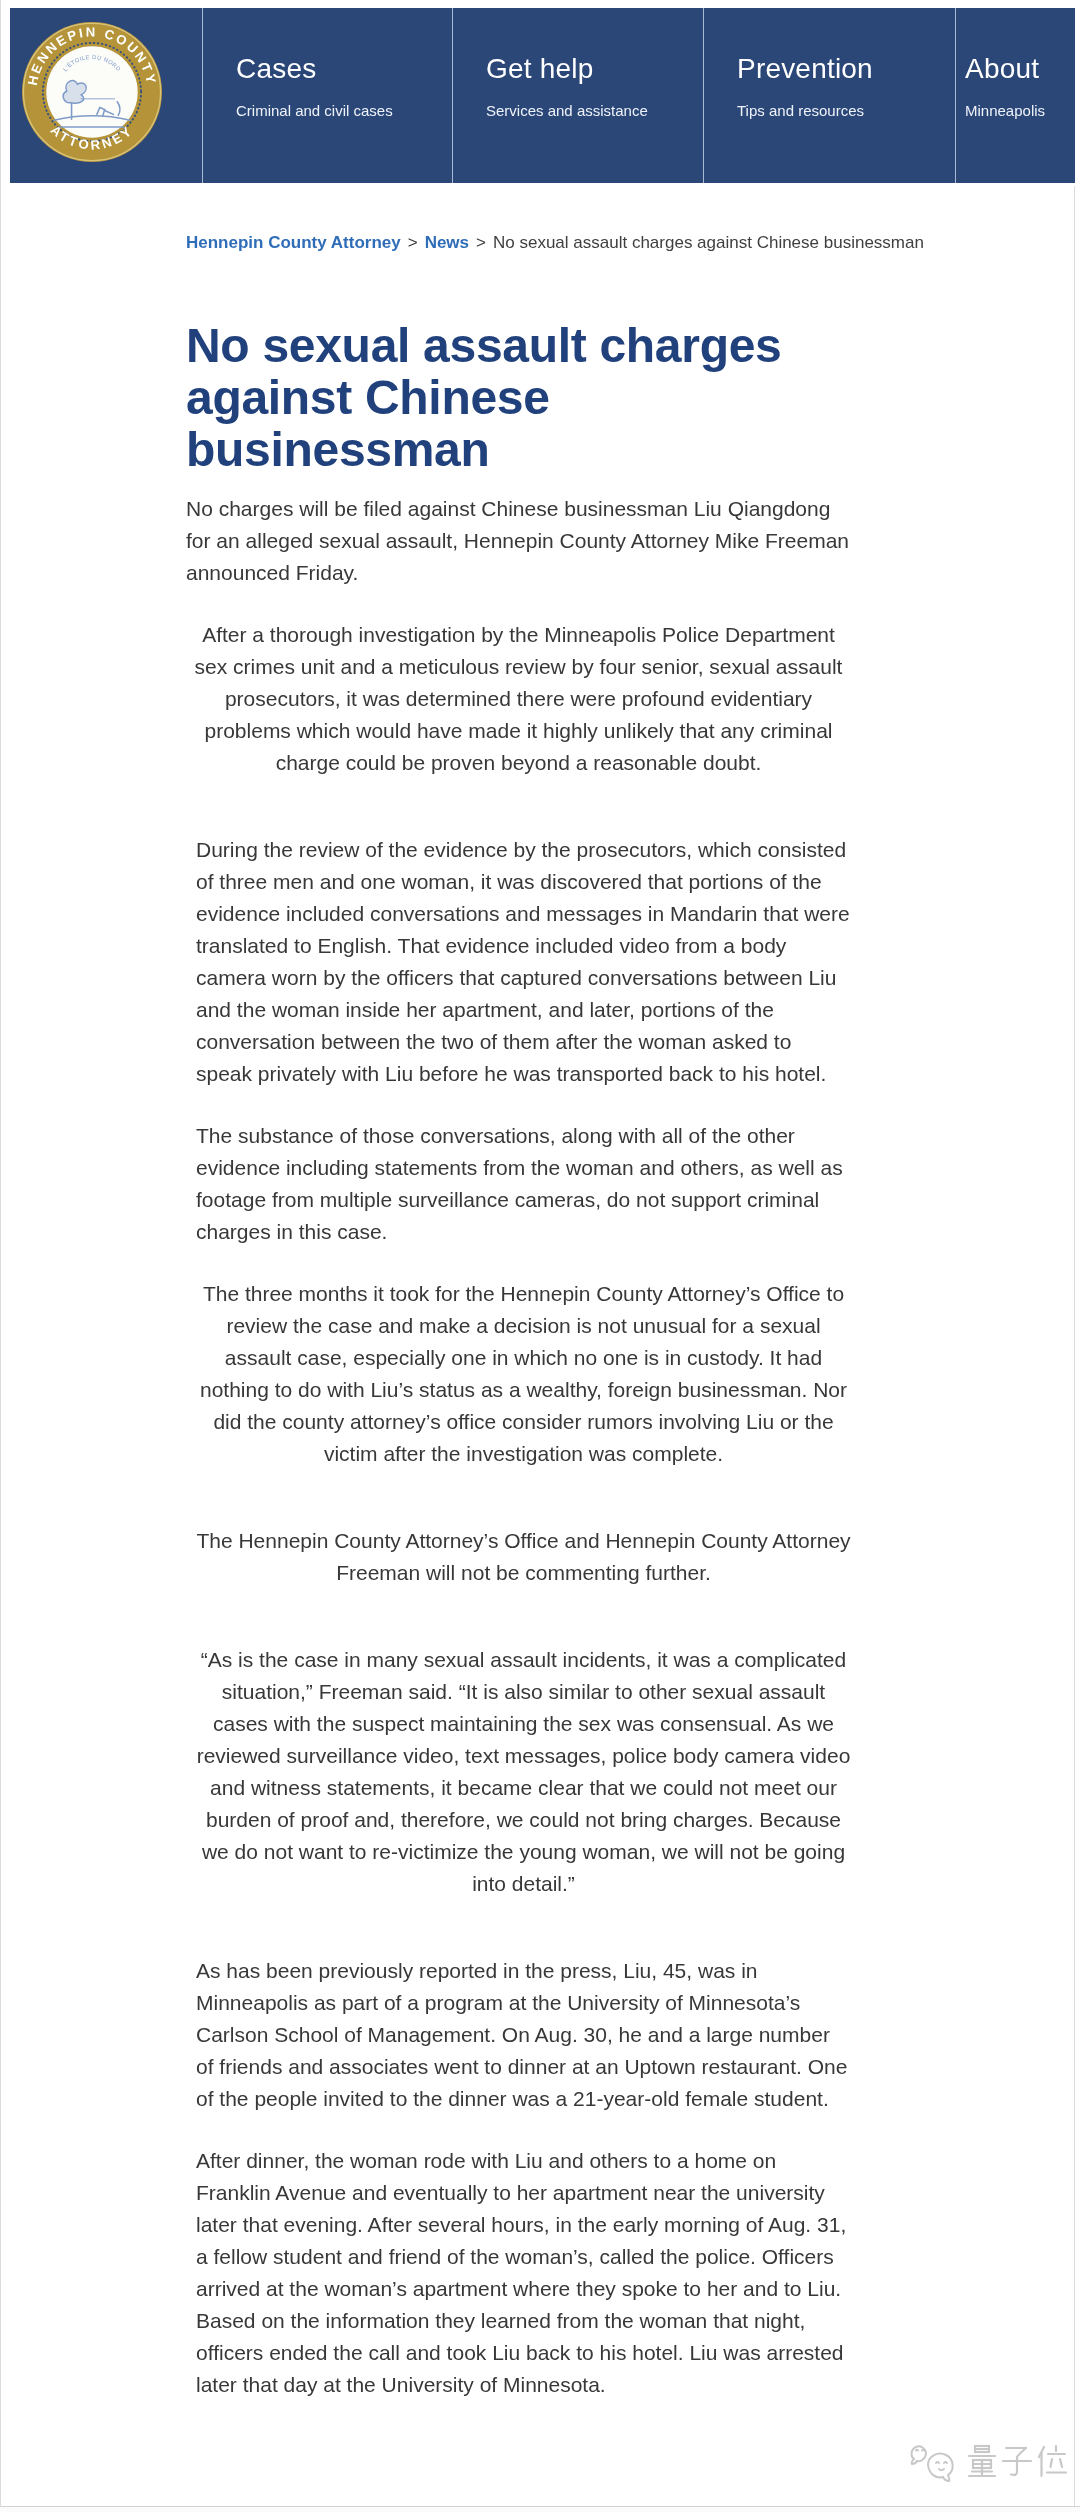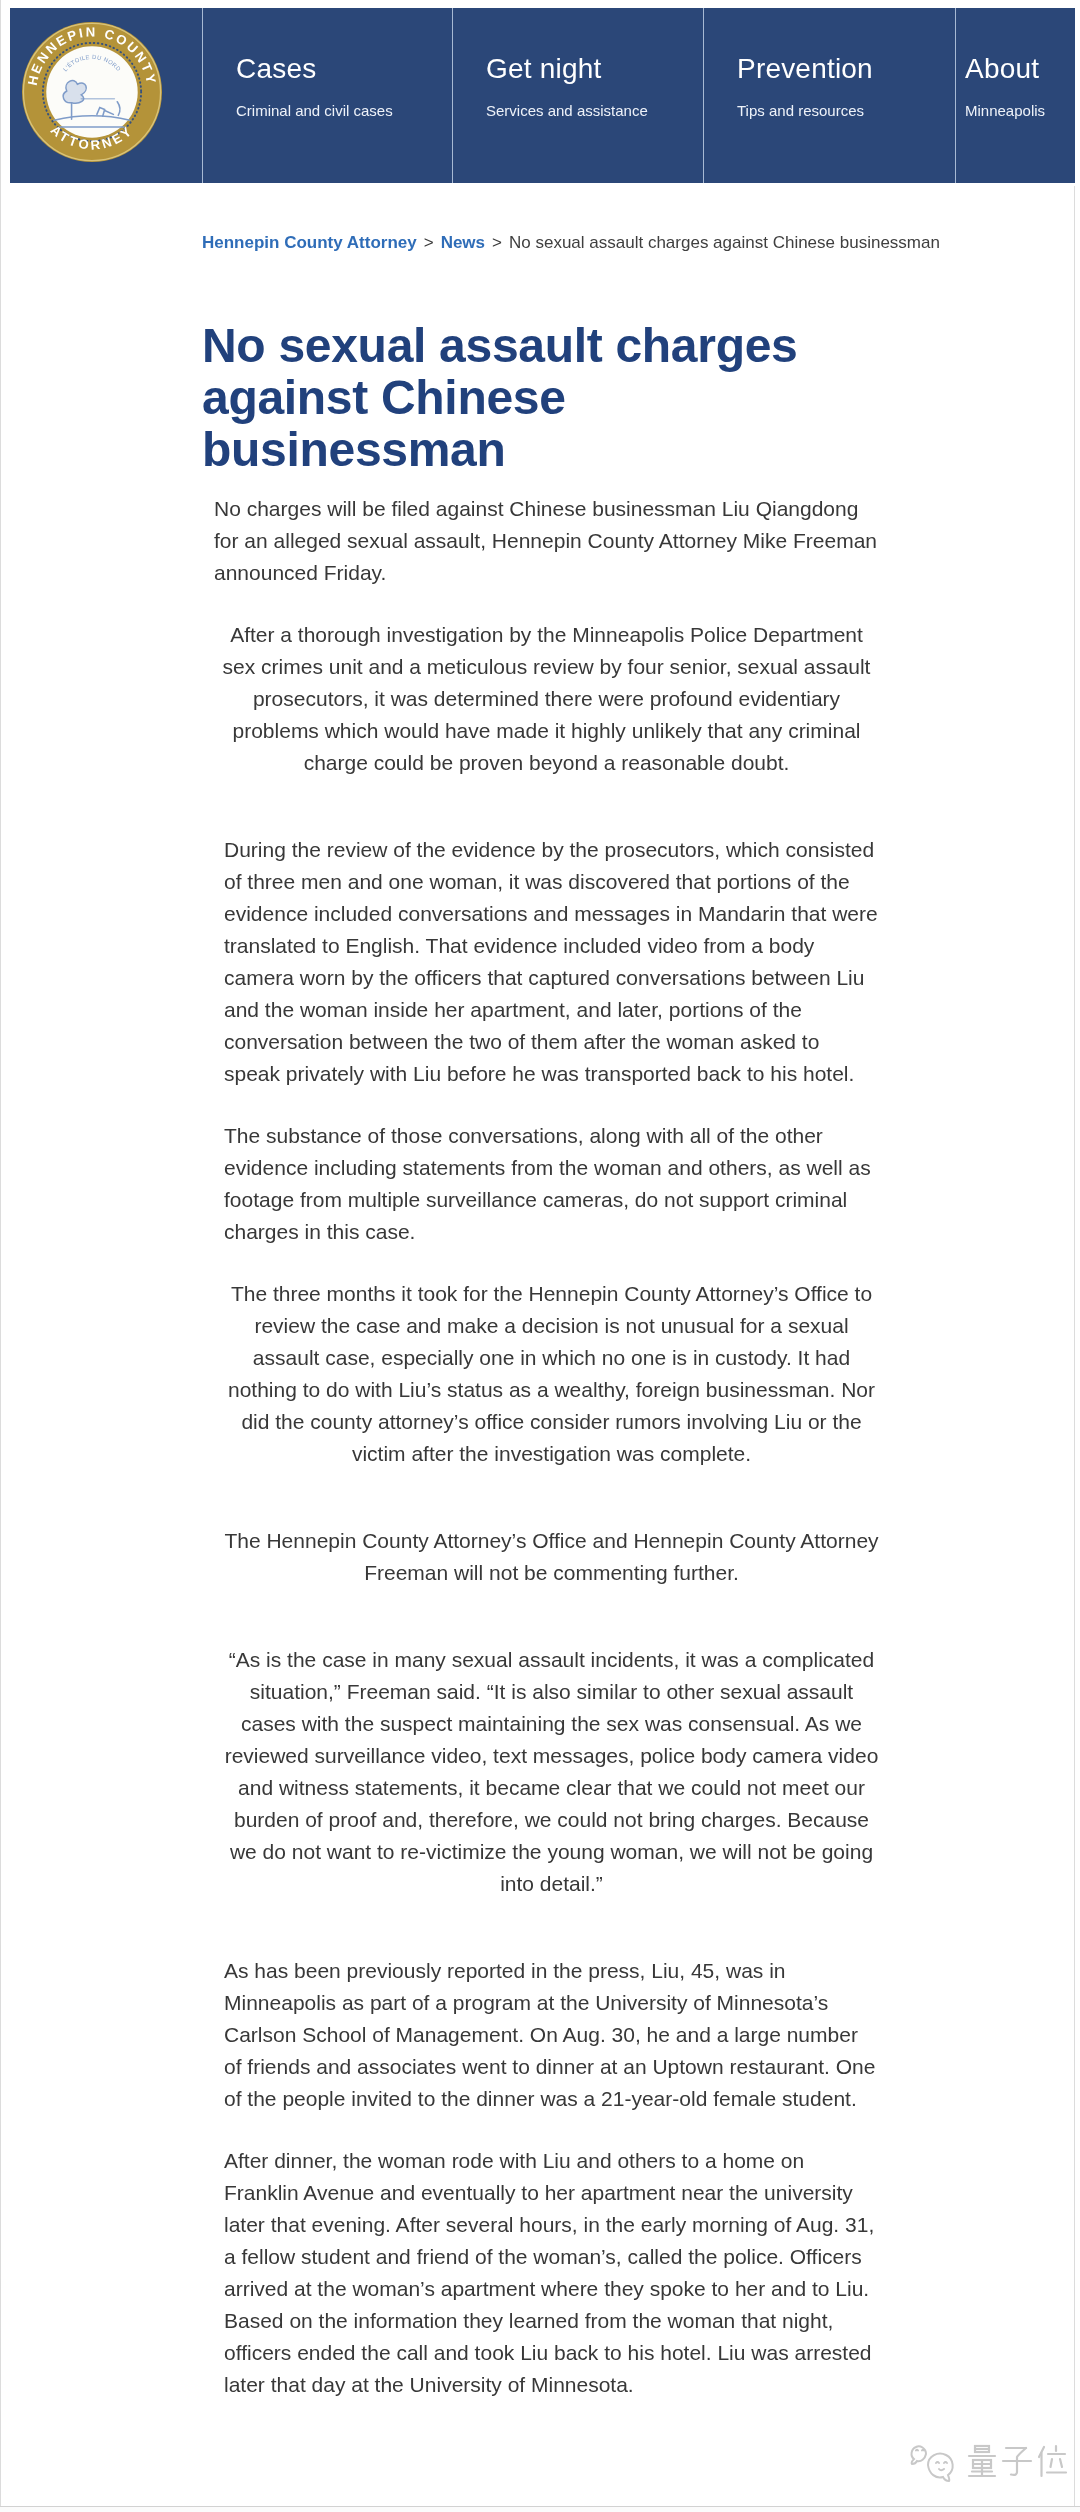--- a/index.html
+++ b/index.html
@@ -28,38 +28,38 @@
     padding:48px 0 0 33px; overflow:hidden; text-decoration:none; cursor:pointer;
   }
   .nav-cell.c1 { width:250px; }
   .nav-cell.c2 { width:251px; }
   .nav-cell.c3 { width:252px; }
   .nav-cell.c4 { flex:1 1 auto;padding-left:9px; }
   .nav-title { font-size:28px; line-height:26px; color:#ffffff; font-weight:400; letter-spacing:0.2px; white-space:nowrap; }
   .nav-sub   { margin-top:19px; font-size:15px; line-height:20px; color:#eef2f9; font-weight:400; white-space:nowrap; }
 
   
-  .content { position:absolute; left:202px; top:183px; width:760px; }
+  .content { position:absolute; left:186px; top:183px; width:760px; }
   .breadcrumb {
     margin-top:49px; font-size:17px; line-height:22px; white-space:nowrap; width:780px;
     color:#3f3f3f;
   }
   .breadcrumb a { color:#2f6db8; font-weight:700; text-decoration:none; cursor:pointer; }
   .crumb-sep { color:#3b3b3b; font-weight:400; padding:0 7px; }
   .crumb-current { color:#3f3f3f; font-weight:400; }
 
   h1.article-title {
     margin-top:66px; margin-bottom:17px;
     font-size:48px; line-height:52px; font-weight:700; color:#21417c; letter-spacing:-0.3px;
   }
   h1.article-title .tl { display:block; }
 
   .article p {
     width:665px; font-size:21px; line-height:32px; color:#383838;
-    margin-bottom:30px; font-weight:400;margin-left:12px;
+    margin-bottom:30px; font-weight:400;
   }
   .article p.lg   { margin-bottom:55px;text-align:center; }
   .article p.ind  { padding-left:10px; }
   .article p.last { margin-bottom:0; }
 
   
   .watermark { position:absolute; left:908px; top:2438px; width:160px; height:50px; display:flex; align-items:center; }
   .wm-icon { flex:0 0 auto; }
   .wm-glyphs { margin-left:6px; flex:0 0 auto; }
 </style>
@@ -102,21 +102,21 @@
         </g>
       </svg>
     </a>
 
     <a class="nav-cell c1">
       <div class="nav-title">Cases</div>
       <div class="nav-sub">Criminal and civil cases</div>
     </a>
 
     <a class="nav-cell c2">
-      <div class="nav-title">Get night</div>
+      <div class="nav-title">Get help</div>
       <div class="nav-sub">Services and assistance</div>
     </a>
 
     <a class="nav-cell c3">
       <div class="nav-title">Prevention</div>
       <div class="nav-sub">Tips and resources</div>
     </a>
 
     <a class="nav-cell c4">
       <div class="nav-title">About</div>

